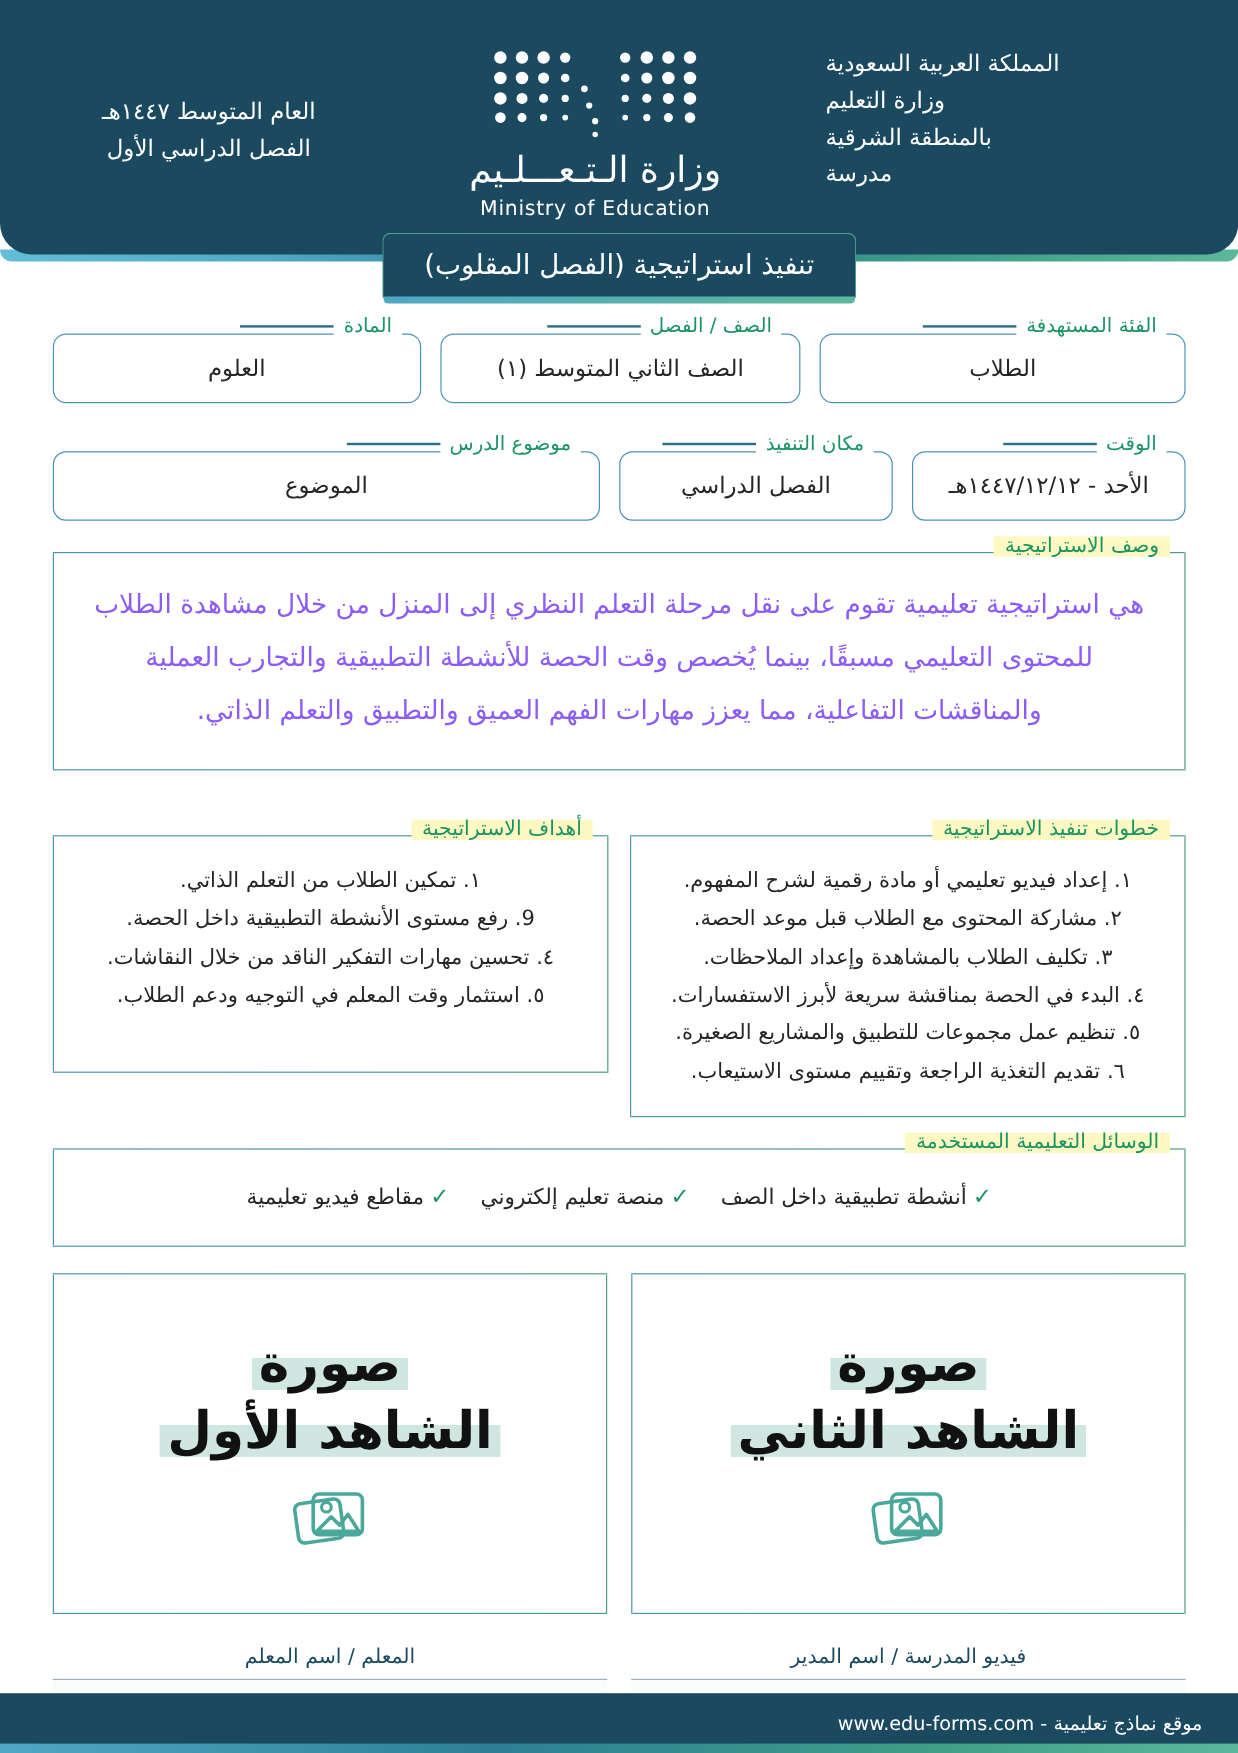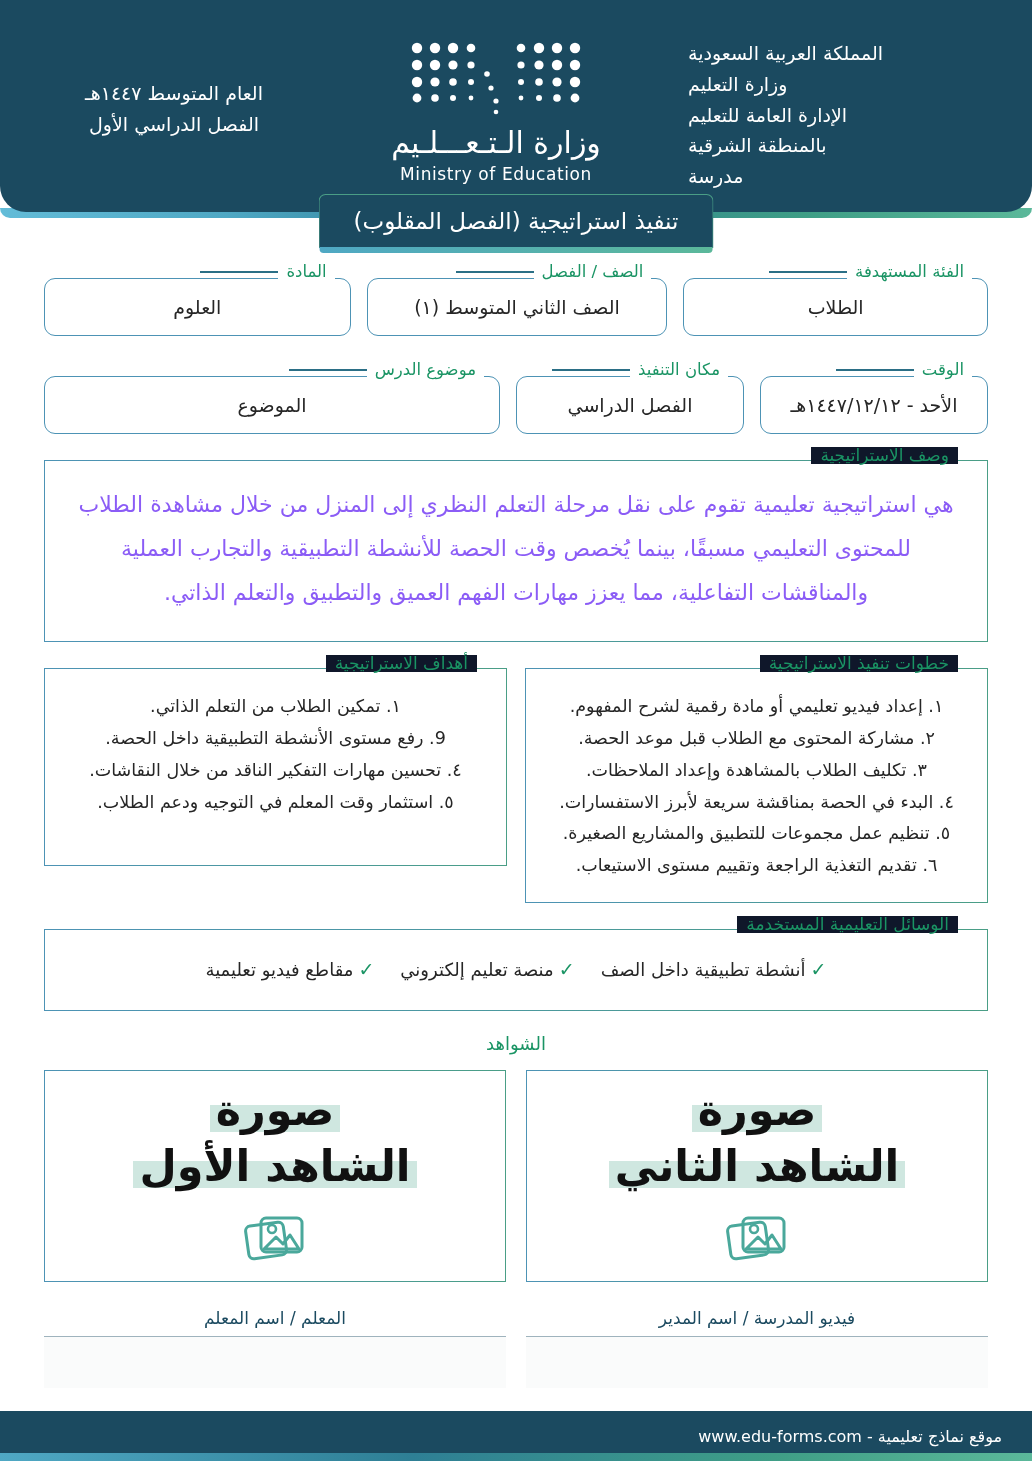--- a/index.html
+++ b/index.html
@@ -104,22 +104,22 @@
     position: relative;
     border: 1.6px solid;
     border-image: linear-gradient(to left, #4a9e86, #4d93b5) 1;
     border-radius: 11px;
     background: #ffffff;
     padding: 16px 20px;
   }
   .fs-legend {
     position: absolute;
     top: -14px;
-    right: 29px;
-    background: #0f172a;
+    right: 12px;
+    background: #fef9c3;
     padding: 0 9px;
     color: #1a9464;
     font-size: 17px;
     line-height: 1;
     white-space: nowrap;
   }
 
   .row { display: flex; gap: 16px; margin-bottom: 26px; }
 
   .f-box {
@@ -172,21 +172,21 @@
     font-size: 22px;
     line-height: 2.0;
     color: #8b5cf6;
     text-align: center;
     padding: 6px 10px 10px 10px;
   }
 
   
   .cols { display: flex; gap: 18px; margin-bottom: 26px; }
   .col { flex: 1; }
-  .list-box { min-height: 198px; }
+  .list-box { min-height: 198px; margin-top: 28px; }
   .list { list-style: none; padding: 6px 10px 4px 10px; }
   .list li {
     font-size: 17.5px;
     line-height: 1.82;
     color: #262626;
     text-align: center;
   }
 
   
   .aids-box { margin-bottom: 22px; }
@@ -204,21 +204,21 @@
   
   .evi-title {
     text-align: center;
     color: #1a9464;
     font-size: 18px;
     margin-bottom: 16px;
   }
   .evi-row { display: flex; gap: 20px; }
   .evi-card {
     flex: 1;
-    height: 212px;
+    height: 284px;
     border: 1.6px solid;
     border-image: linear-gradient(to left, #4a9e86, #4d93b5) 1;
     border-radius: 11px;
     background: #fff;
     display: flex;
     flex-direction: column;
     align-items: center;
     justify-content: center;
     gap: 2px;
     position: relative;
@@ -271,21 +271,20 @@
   .footer-text { direction: rtl; }
 </style>
 </head>
 <body>
 
 <div class="header">
 
   <div class="hdr-right">
     <div>المملكة العربية السعودية</div>
     <div>وزارة التعليم</div>
-    <div>الإدارة العامة للتعليم</div>
     <div>بالمنطقة الشرقية</div>
     <div>مدرسة</div>
   </div>
 
   <div class="hdr-logo">
     <svg class="logo-dots" viewBox="0 0 178 76">
       <g fill="#ffffff">
 
         <circle cx="10" cy="8" r="5.2"></circle>
           <circle cx="28" cy="8" r="5.2"></circle>
@@ -411,21 +410,20 @@
       </span>
       <span class="aid">
         <span class="tick">✓</span><span>منصة تعليم إلكتروني</span>
       </span>
       <span class="aid">
         <span class="tick">✓</span><span>مقاطع فيديو تعليمية</span>
       </span>
     </div>
   </div>
 
-  <div class="evi-title">الشواهد</div>
   <div class="evi-row">
 
     <div class="evi-card">
       <div class="ph-line">صورة</div>
       <div class="ph-line">الشاهد الثاني</div>
       <svg class="ph-icon" viewBox="0 0 62 58">
         <rect x="3" y="14" width="38" height="33" rx="5" fill="none" stroke="#4aa89b" stroke-width="3" transform="rotate(-8 22 30)"></rect>
         <rect x="17" y="8" width="41" height="34" rx="5" fill="none" stroke="#4aa89b" stroke-width="3"></rect>
         <circle cx="28" cy="19" r="4" fill="none" stroke="#4aa89b" stroke-width="2.6"></circle>
         <path d="M20 39 L32 27 L39 34 L46 25 L55 39 Z" fill="none" stroke="#4aa89b" stroke-width="3" stroke-linejoin="round"></path>

